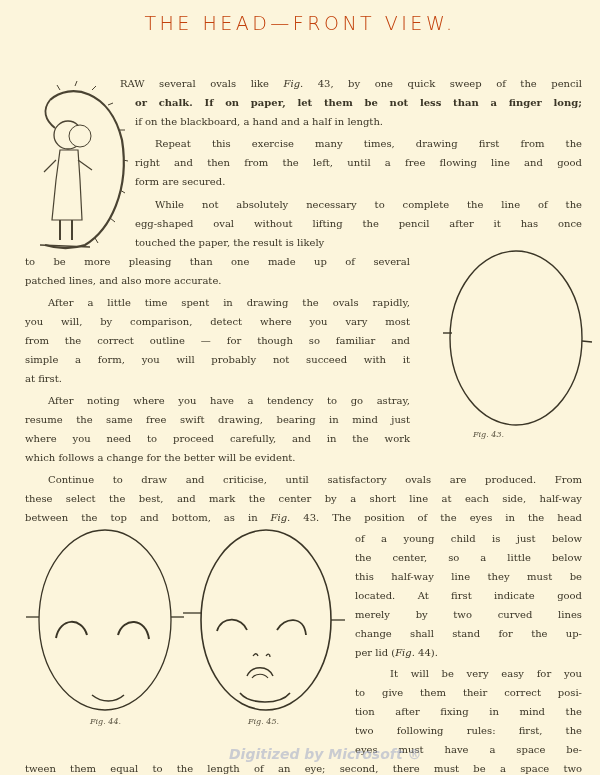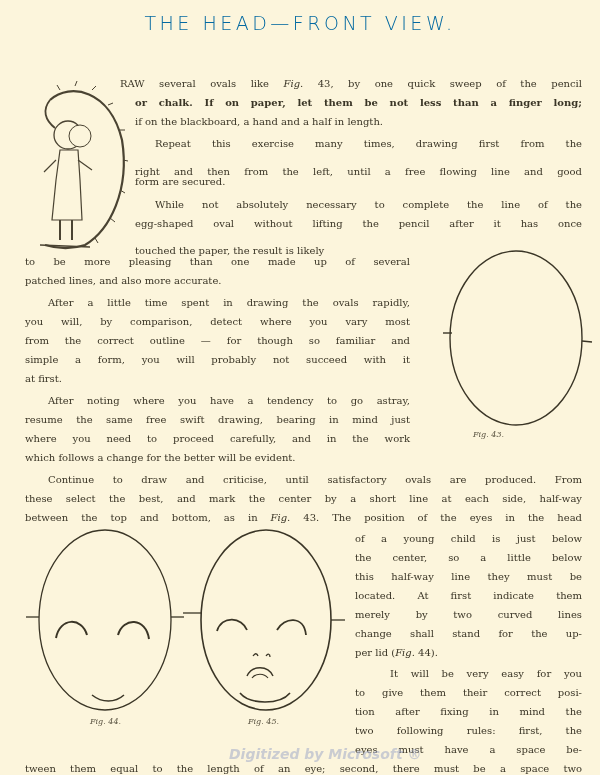--- a/index.html
+++ b/index.html
@@ -7,21 +7,21 @@
     width: 600px; height: 775px; overflow: hidden;
     background: #fcf5dc;
     font-family: "DejaVu Serif", "Liberation Serif", serif;
     color: #3a3526;
     position: relative;
   }
   .page-title {
     position: absolute; left: 0; top: 12px; width: 600px;
     text-align: center; font-size: 19px; letter-spacing: 3.5px;
     font-family: "DejaVu Sans", "Liberation Sans", sans-serif; font-weight: 300;
-    color: #0369a1;
+    color: #c2410c;
   }
   .line {
     position: absolute; font-size: 10px; line-height: 18px; white-space: nowrap;
     text-align: justify; text-align-last: justify;
   }
   .line.last { text-align-last: left; }
   .fig-svg { position: absolute; overflow: visible; }
   .caption {
     position: absolute; font-style: italic; font-size: 8px; color: #5a5442;
   }
@@ -57,43 +57,43 @@
   <path d="M 26 80 L 14 92 M 48 80 L 62 90" stroke="#4a4332" stroke-width="1.2"></path>
   <path d="M 30 140 L 30 160 M 42 140 L 42 160" stroke="#4a4332" stroke-width="2"></path>
   <path d="M 10 165 L 60 167" stroke="#4a4332" stroke-width="1.5"></path>
 </svg>
 
 <div id="lines-container">
     <div class="line" style="left: 120px; top: 75px; width: 462px;">RAW several ovals like <em>Fig.</em> 43, by one quick sweep of the pencil</div>
     <div class="line" style="left: 135px; top: 94px; width: 447px; font-weight: bold;">or chalk.  If on paper, let them be not less than a finger long;</div>
     <div class="line last" style="left: 135px; top: 113px; width: 290px;">if on the blackboard, a hand and a half in length.</div>
     <div class="line" style="left: 155px; top: 135px; width: 427px;">Repeat this exercise many times, drawing first from the</div>
-    <div class="line" style="left: 135px; top: 154px; width: 447px; margin-top: 9px;">right and then from the left, until a free flowing line and good</div>
+    <div class="line" style="left: 135px; top: 154px; width: 447px;">right and then from the left, until a free flowing line and good</div>
     <div class="line last" style="left: 135px; top: 173px; width: 120px;">form are secured.</div>
     <div class="line" style="left: 155px; top: 196px; width: 427px;">While not absolutely necessary to complete the line of the</div>
     <div class="line" style="left: 135px; top: 215px; width: 447px;">egg-shaped oval without lifting the pencil after it has once</div>
-    <div class="line last" style="left: 135px; top: 234px; width: 275px; margin-top: 8px;">touched the paper, the result is likely</div>
+    <div class="line last" style="left: 135px; top: 234px; width: 275px;">touched the paper, the result is likely</div>
     <div class="line" style="left: 25px; top: 253px; width: 385px;">to be more pleasing than one made up of several</div>
     <div class="line last" style="left: 25px; top: 272px; width: 260px;">patched lines, and also more accurate.</div>
     <div class="line" style="left: 48px; top: 294px; width: 362px;">After a little time spent in drawing the ovals rapidly,</div>
     <div class="line" style="left: 25px; top: 313px; width: 385px;">you will, by comparison, detect where you vary most</div>
     <div class="line" style="left: 25px; top: 332px; width: 385px;">from the correct outline — for though so familiar and</div>
     <div class="line" style="left: 25px; top: 351px; width: 385px;">simple a form, you will probably not succeed with it</div>
     <div class="line last" style="left: 25px; top: 370px; width: 60px;">at first.</div>
     <div class="line" style="left: 48px; top: 392px; width: 362px;">After noting where you have a tendency to go astray,</div>
     <div class="line" style="left: 25px; top: 411px; width: 385px;">resume the same free swift drawing, bearing in mind just</div>
     <div class="line" style="left: 25px; top: 430px; width: 385px;">where you need to proceed carefully, and in the work</div>
     <div class="line last" style="left: 25px; top: 449px; width: 385px;">which follows a change for the better will be evident.</div>
     <div class="line" style="left: 48px; top: 471px; width: 534px;">Continue to draw and criticise, until satisfactory ovals are produced.  From</div>
     <div class="line" style="left: 25px; top: 490px; width: 557px;">these select the best, and mark the center by a short line at each side, half-way</div>
     <div class="line" style="left: 25px; top: 509px; width: 557px;">between the top and bottom, as in <em>Fig.</em> 43.   The position of the eyes in the head</div>
     <div class="line" style="left: 355px; top: 530px; width: 227px;">of a young child is just below</div>
     <div class="line" style="left: 355px; top: 549px; width: 227px;">the center, so a little below</div>
     <div class="line" style="left: 355px; top: 568px; width: 227px;">this half-way line they must be</div>
-    <div class="line" style="left: 355px; top: 587px; width: 227px;">located.  At first indicate them</div>
+    <div class="line" style="left: 355px; top: 587px; width: 227px;">located.  At first indicate good</div>
     <div class="line" style="left: 355px; top: 606px; width: 227px;">merely by two curved lines</div>
     <div class="line" style="left: 355px; top: 625px; width: 227px;">change shall stand for the up-</div>
     <div class="line last" style="left: 355px; top: 644px; width: 110px;">per lid (<em>Fig.</em> 44).</div>
     <div class="line" style="left: 390px; top: 665px; width: 192px;">It will be very easy for you</div>
     <div class="line" style="left: 355px; top: 684px; width: 227px;">to give them their correct posi-</div>
     <div class="line" style="left: 355px; top: 703px; width: 227px;">tion after fixing in mind the</div>
     <div class="line" style="left: 355px; top: 722px; width: 227px;">two following rules: first, the</div>
     <div class="line" style="left: 355px; top: 741px; width: 227px;">eyes must have a space be-</div>
     <div class="line" style="left: 25px; top: 760px; width: 557px;">tween them equal to the length of an eye; second, there must be a space two</div>
   </div>

